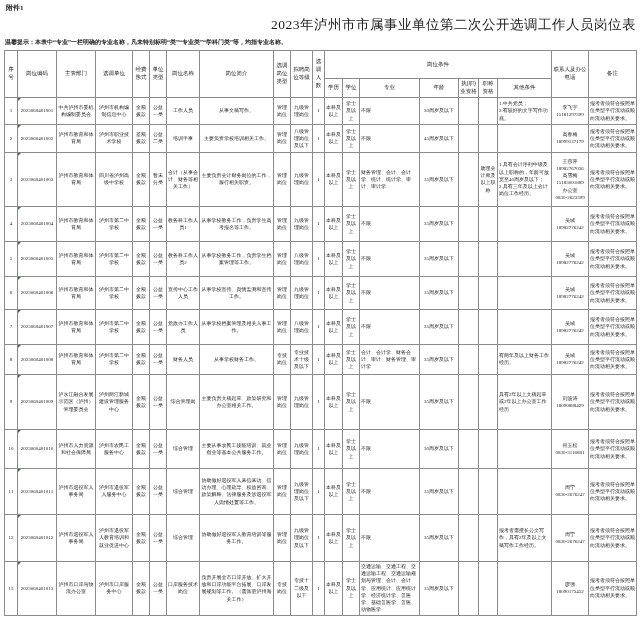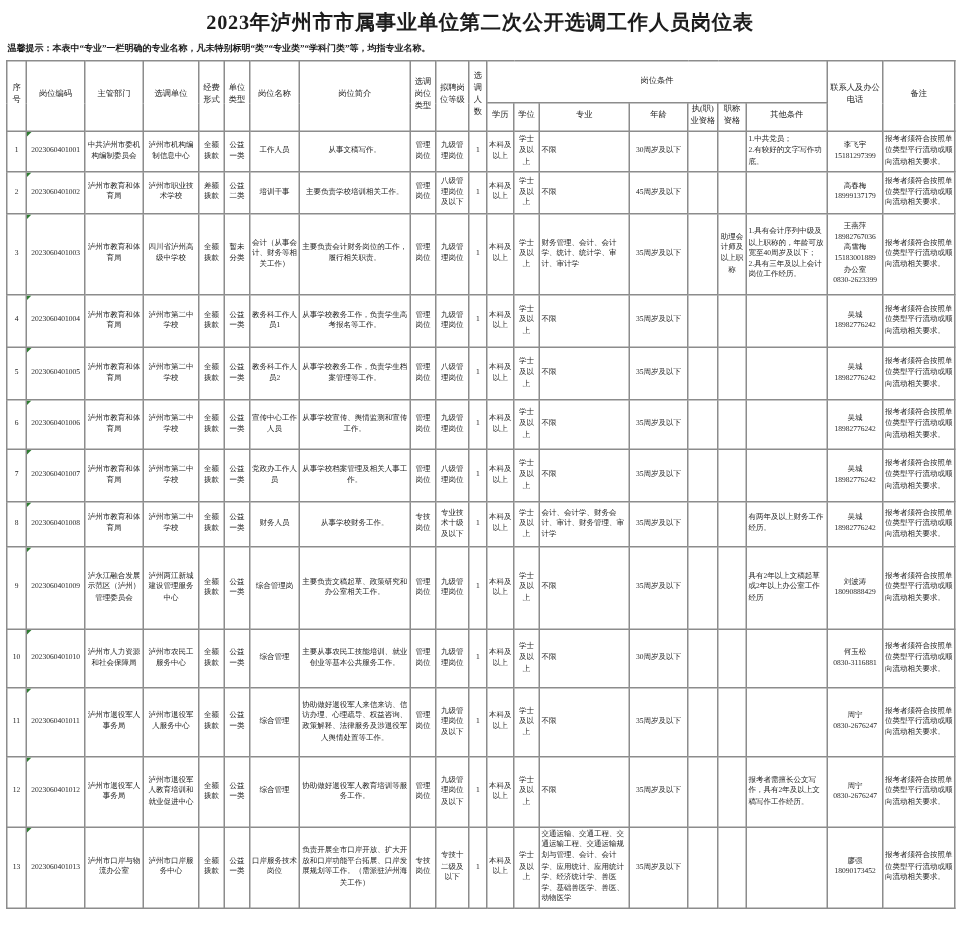--- a/index.html
+++ b/index.html
@@ -1,32 +1,33 @@
 <!DOCTYPE html>
 <html style="--marker: #2e7d32;"><head>
 <meta charset="utf-8">
 <style>
   html,body{margin:0;padding:0;background:#ffffff;}
   body{width:640px;height:618px;overflow:hidden;font-family:"Liberation Serif","DejaVu Serif",serif;color:#1c1c1c;}
   .page{padding:3px 4px 0 4px;position:relative;}
   .attachment{font-size:7px;font-weight:bold;text-align:left;padding-left:2px;}
-  .title{font-size:13.5px;font-weight:bold;text-align:center;margin:3px 0 4px 0;letter-spacing:.5px;}
+  .title{font-size:13.5px;font-weight:normal;text-align:right;margin:3px 0 4px 0;letter-spacing:.5px;}
   .note{font-size:6px;font-weight:bold;margin:0 0 3px 1px;}
   table{width:632px;table-layout:fixed;border-collapse:collapse;}
   th,td{border:0.5px solid #8c8c8c;font-size:5px;line-height:1.45;text-align:center;vertical-align:middle;padding:1px;overflow:hidden;word-break:break-all;font-weight:normal;}
   thead th{font-size:5.5px;}
   td.lft{text-align:left;}
   td.pre{white-space:pre-line;word-break:normal;}
   td.rel{position:relative;}
   td.rel::before{content:"";position:absolute;top:0;left:0;border-top:3px solid var(--marker,#2e7d32);border-right:3px solid transparent;}
 </style>
 </head>
 <body>
 
 <div class="page">
+  <div class="attachment">附件1</div>
   <div class="title">2023年泸州市市属事业单位第二次公开选调工作人员岗位表</div>
   <div class="note">温馨提示：本表中“专业”一栏明确的专业名称，凡未特别标明“类”“专业类”“学科门类”等，均指专业名称。</div>
 
   <table>
     <colgroup>
       <col style="width:13px">
         <col style="width:39px">
         <col style="width:39px">
         <col style="width:37px">
       <col style="width:17px">

